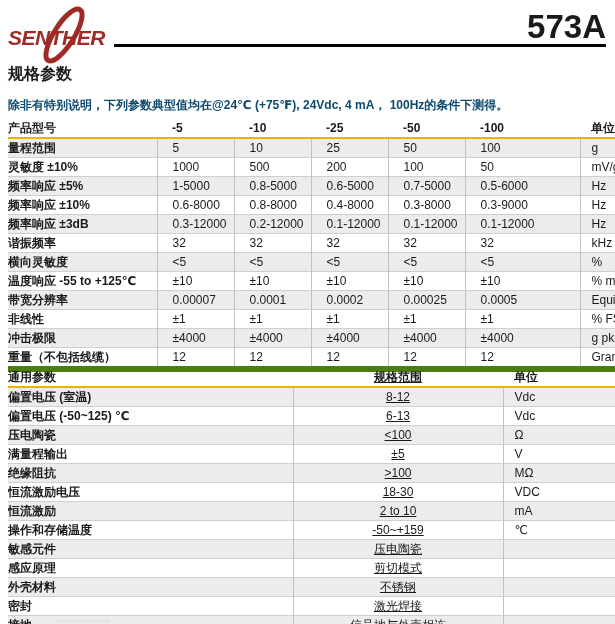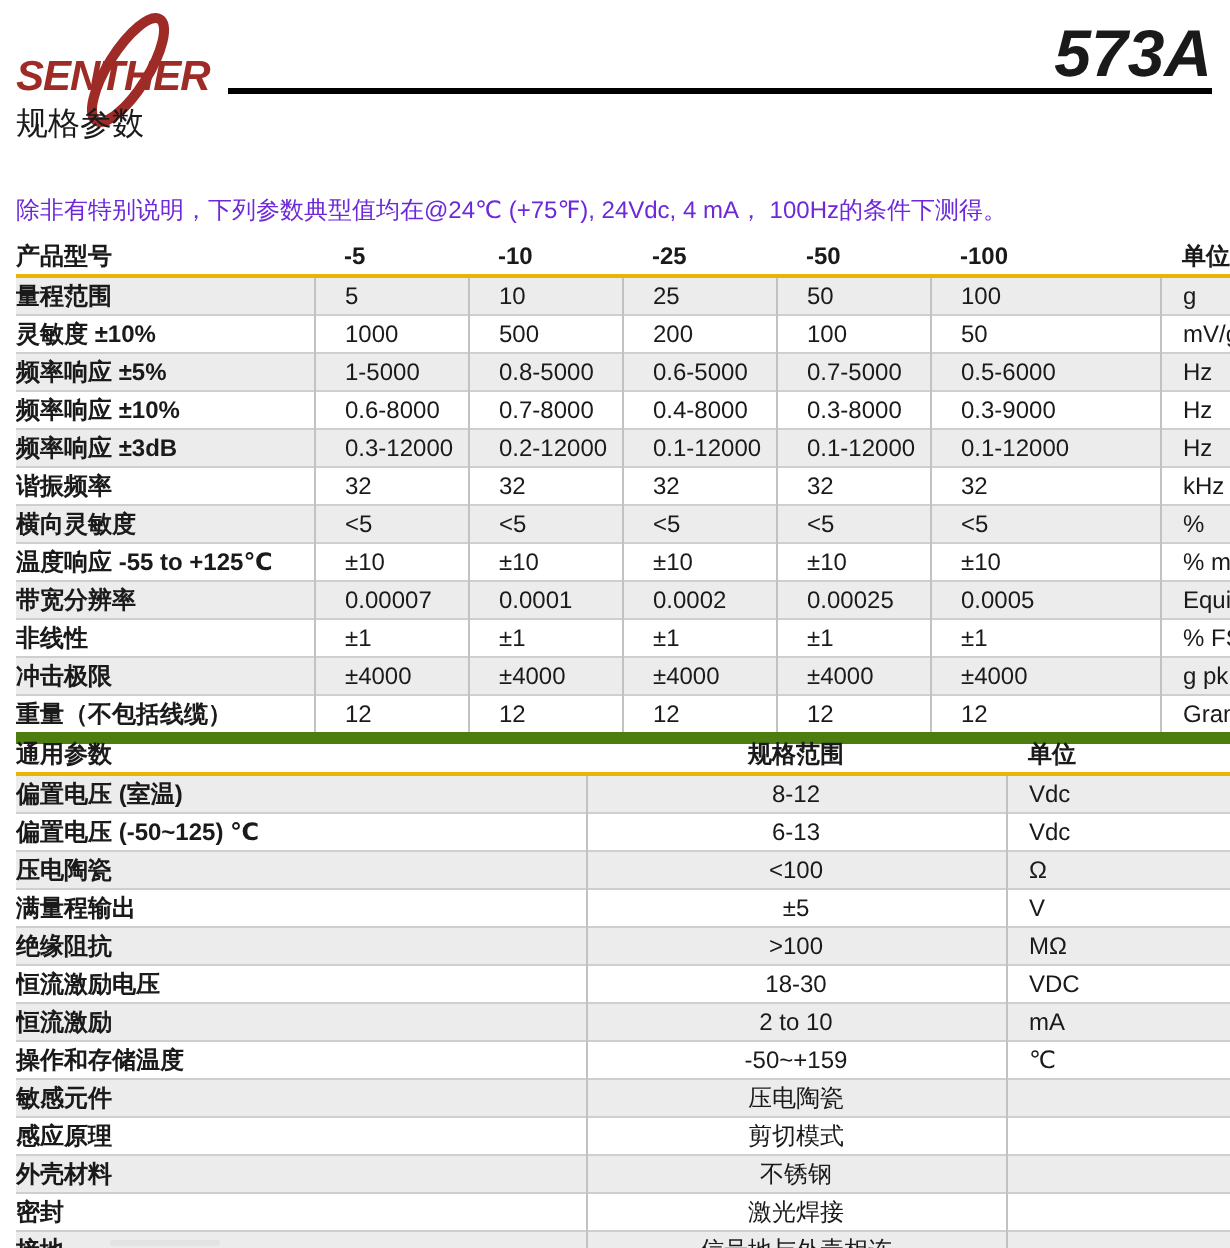--- a/index.html
+++ b/index.html
@@ -1,25 +1,25 @@
 <!DOCTYPE html>
 <html><head>
 <meta charset="utf-8">
 <style>
   html,body{margin:0;padding:0;background:#ffffff;}
   body{width:615px;height:624px;font-family:"Liberation Sans","DejaVu Sans",sans-serif;color:#1a1a1a;}
   .page{position:relative;width:615px;height:624px;overflow:hidden;background:#fff;}
 
   
   .logo{position:absolute;left:8px;top:4px;width:118px;height:66px;text-align:center;}
-  .model{position:absolute;right:9px;top:10px;font-size:33px;font-weight:bold;letter-spacing:0;line-height:34px;font-style:italic;}
+  .model{position:absolute;right:9px;top:10px;font-size:33px;font-weight:bold;letter-spacing:0;line-height:34px;}
   .rule{position:absolute;left:114px;right:9px;top:44px;height:3px;background:#000;}
 
-  .sec-title{position:absolute;left:8px;top:52px;font-size:16px;font-weight:normal;}
-  .intro{position:absolute;left:8px;top:97px;font-size:12px;color:#6d28d9;white-space:nowrap;}
+  .sec-title{position:absolute;left:8px;top:64px;font-size:16px;font-weight:bold;}
+  .intro{position:absolute;left:8px;top:97px;font-size:12px;color:#0c4a6e;white-space:nowrap;font-weight:bold;}
 
   
   table{border-collapse:collapse;table-layout:fixed;position:absolute;left:8px;width:599px;font-size:12px;}
   th,td{height:18px;padding:0;vertical-align:middle;text-align:left;white-space:nowrap;overflow:hidden;}
   thead th{font-weight:bold;border-bottom:2px solid #eab308;}
   tbody tr:nth-child(odd) td{background:#ECECEC;}
   tbody tr:not(:first-child) td{border-top:1px solid #cfcfcf;}
   tbody tr:last-child td{border-bottom:6px solid #4d7c0f;}
   tbody td:not(:first-child){border-left:1px solid #c2c2c2;}
   td:first-child{font-weight:bold;}
@@ -29,21 +29,21 @@
   .t1 th:nth-child(2),.t1 th:nth-child(3),.t1 th:nth-child(4),.t1 th:nth-child(5){width:62px;}
   .t1 th:nth-child(6){width:100px;}
   .t1 th:nth-child(7){width:102px;}
   .t1 th:not(:first-child),.t1 td:not(:first-child){padding-left:15px;}
   .t1 th:last-child,.t1 td:last-child{padding-left:11px;}
 
   .t2{top:368px;}
   .t2 th:nth-child(1){width:285px;}
   .t2 th:nth-child(2){width:210px;}
   .t2 th:nth-child(3){width:104px;}
-  .t2 th:nth-child(2),.t2 td:nth-child(2){text-align:center;padding-left:0;}
+  .t2 th:nth-child(2),.t2 td:nth-child(2){text-align:center;padding-left:0;text-decoration:underline;}
   .t2 th:nth-child(3),.t2 td:nth-child(3){padding-left:11px;}
 
   .cutoff{position:absolute;left:55px;top:620px;width:55px;height:3px;background:#e3e3e3;border-radius:2px;}
 </style>
 </head>
 <body>
 
 <div class="page">
 
   <div class="logo">
@@ -95,21 +95,21 @@
           <td>1-5000</td>
           <td>0.8-5000</td>
           <td>0.6-5000</td>
           <td>0.7-5000</td>
           <td>0.5-6000</td>
           <td>Hz</td>
         </tr>
         <tr>
           <td>频率响应 ±10%</td>
           <td>0.6-8000</td>
-          <td>0.7-8000</td>
+          <td>0.8-8000</td>
           <td>0.4-8000</td>
           <td>0.3-8000</td>
           <td>0.3-9000</td>
           <td>Hz</td>
         </tr>
         <tr>
           <td>频率响应 ±3dB</td>
           <td>0.3-12000</td>
           <td>0.2-12000</td>
           <td>0.1-12000</td>

